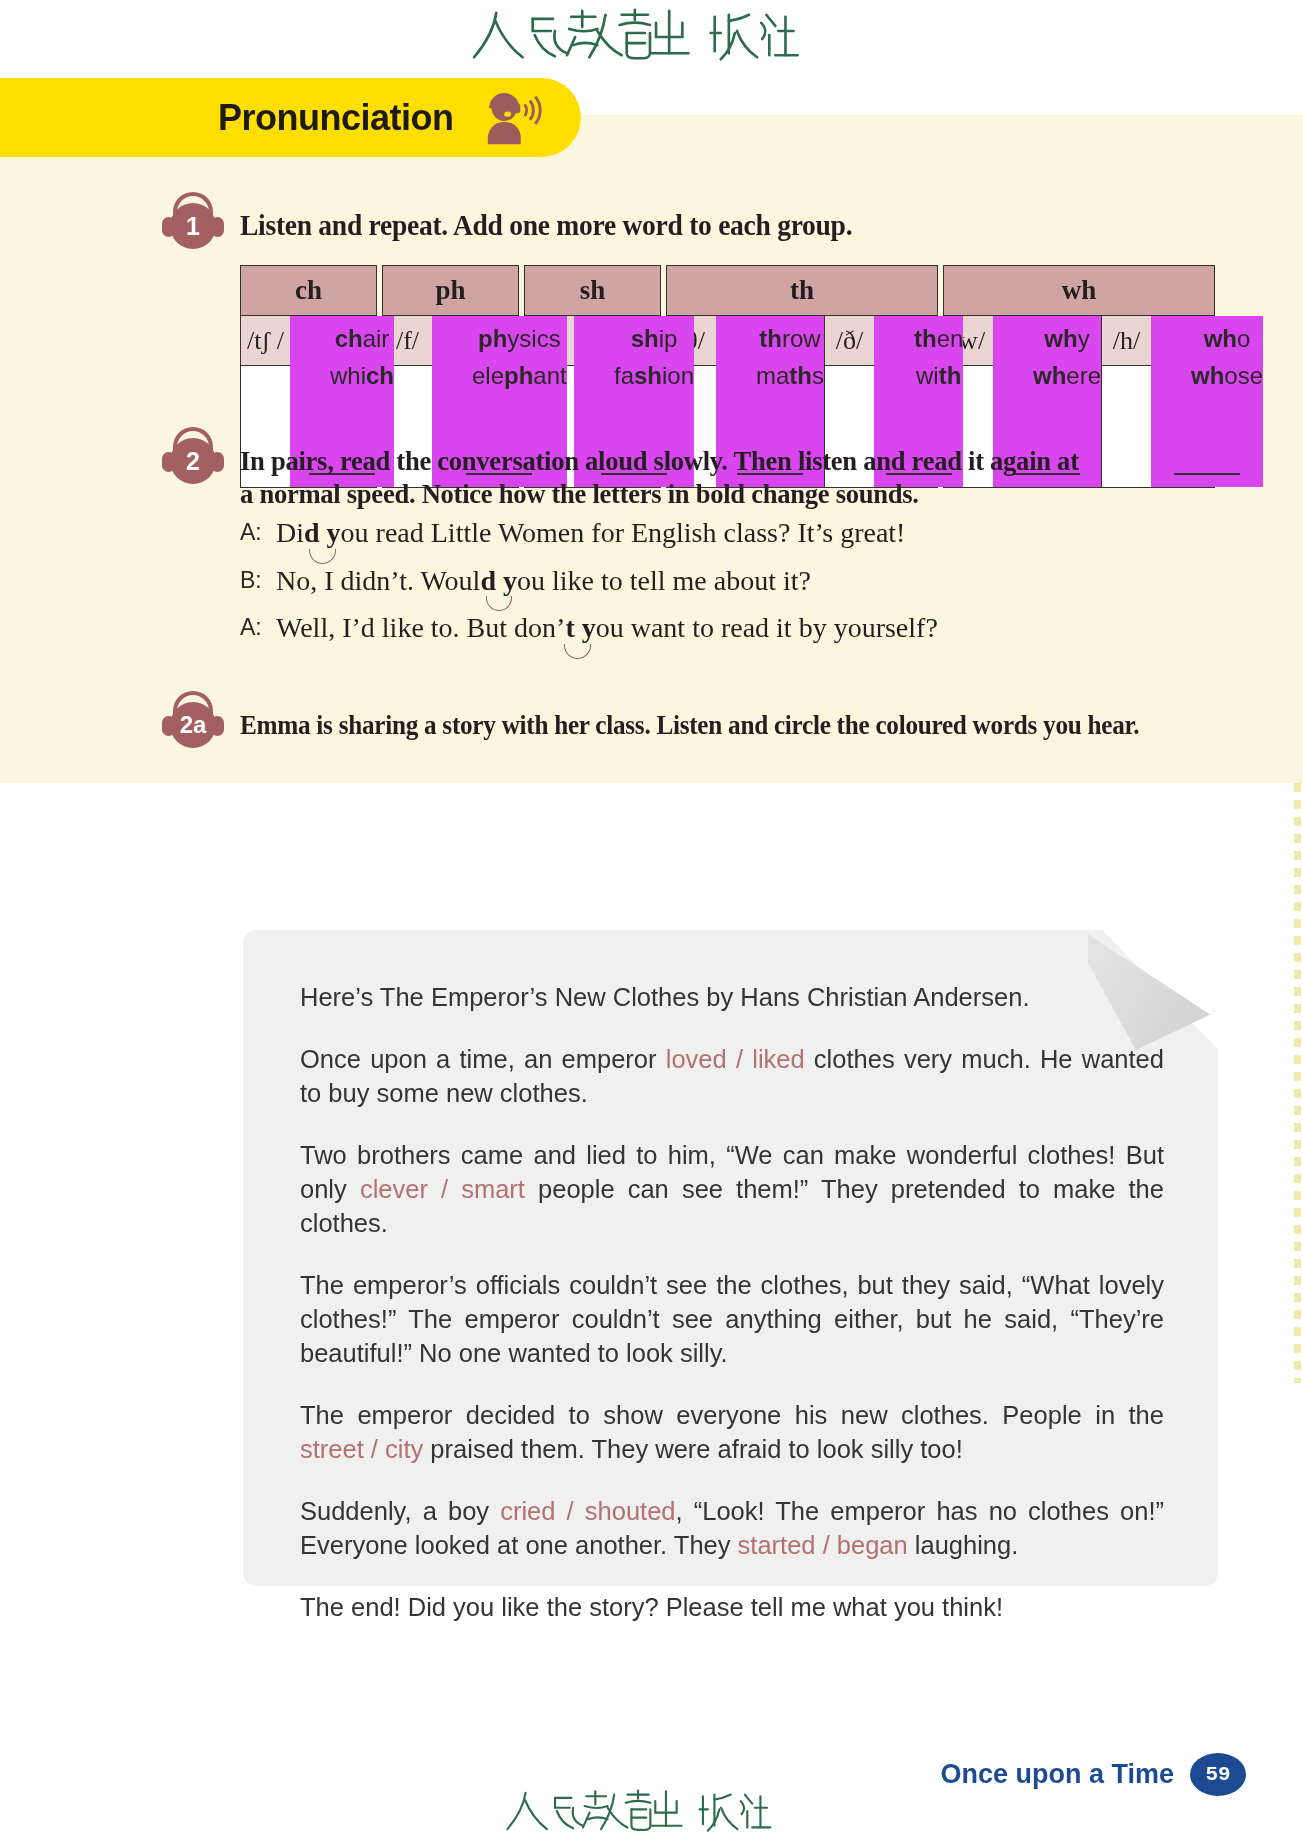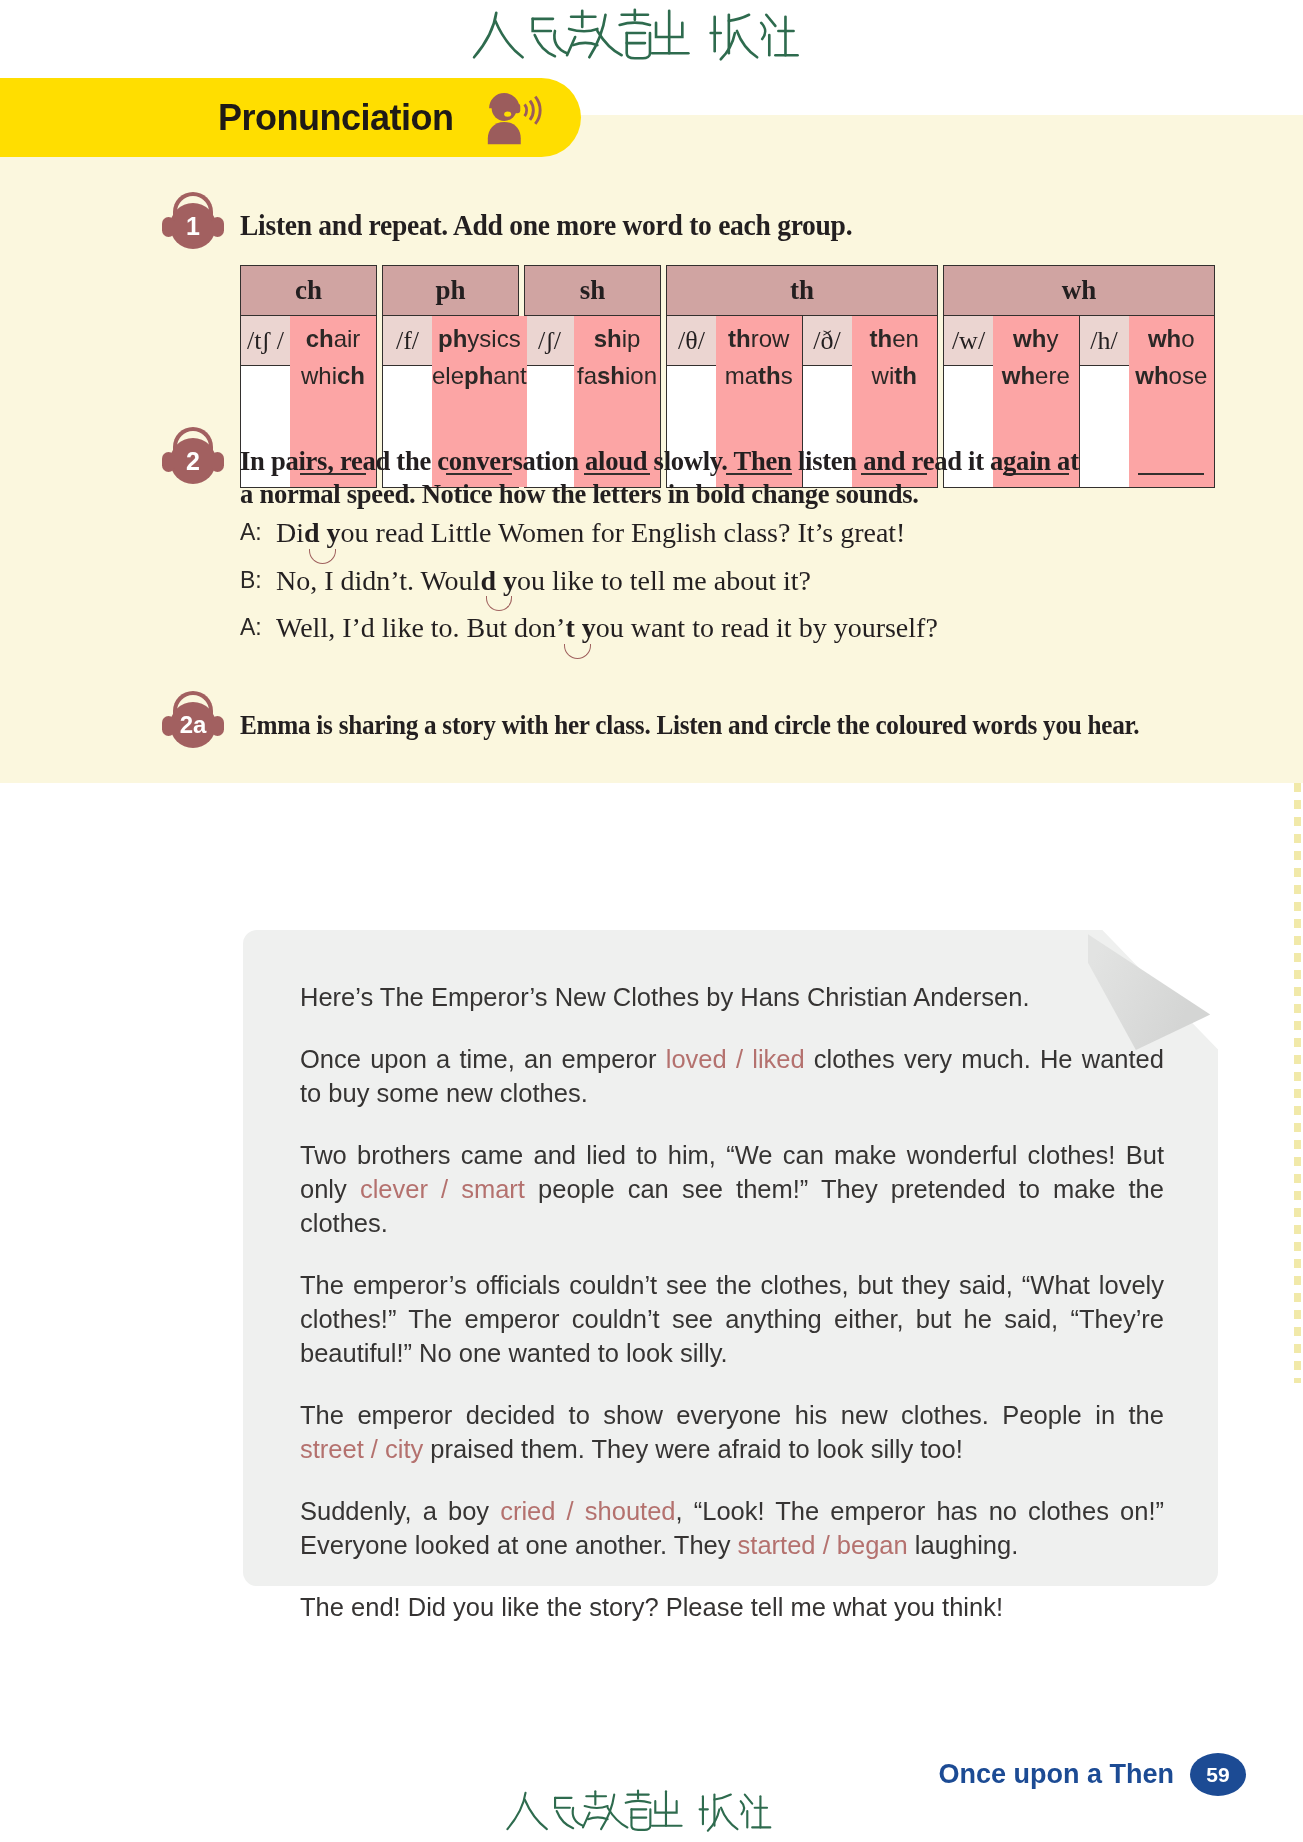--- a/index.html
+++ b/index.html
@@ -38,22 +38,22 @@
   .ptable{position:absolute;left:240px;top:265px;width:975px;height:223px;display:flex;gap:5px;}
   .tgroup{box-sizing:border-box;border:1.7px solid #33302e;background:#fff;display:flex;flex-direction:column;}
   .w1{width:137px}.w2{width:272px;flex:0 0 auto}
   .ghead{height:49px;flex:0 0 49px;background:#d0a4a2;border-bottom:1.7px solid #33302e;
          display:flex;align-items:center;justify-content:center;font-weight:bold;font-size:27px;}
   .gcols{display:flex;flex:1;}
   .gcol{flex:1;display:flex;flex-direction:row;}
   .gcol + .gcol{border-left:1.4px solid #33302e;}
   .ipa{height:49px;flex:0 0 49px;background:#ebd5d1;border-bottom:1.7px solid #33302e;
        display:flex;align-items:center;justify-content:center;font-size:26px;}
-  .words{flex:1;position:relative;background:#fca5a5;text-align:center;padding-top:9px;
-         font-family:"Liberation Sans",sans-serif;font-size:24px;color:#2b2826;}
+  .words{flex:1;position:relative;background:#d946ef;text-align:center;padding-top:9px;
+         font-family:"Liberation Sans",sans-serif;font-size:24px;color:#2b2826;padding-left:40px;}
   .wline{margin:0 0 9px 0;}
   .blank{position:absolute;bottom:12px;left:50%;transform:translateX(-50%);width:66px;height:0;
          border-bottom:2px solid #33302e;}
   .b{font-weight:bold}.i{}
   .c{color:#b4716e}
   
   .arc{position:relative;}
   .arc::after{content:"";position:absolute;left:-0.62em;top:103%;width:0.88em;height:0.5em;
       border:1.7px solid #a0625f;border-top:none;border-radius:0 0 0.7em 0.7em;}
   
@@ -72,21 +72,21 @@
   .storytext{position:absolute;left:57px;top:50px;width:864px;
             font-family:"Liberation Sans",sans-serif;font-size:25.5px;line-height:34px;
             color:#363433;text-align:justify;}
   .storytext p{margin:0 0 28px 0;}
   
   .footer{position:absolute;top:1753px;left:0;width:1246px;display:flex;align-items:center;
           justify-content:flex-end;gap:16px;}
   .unit-label{font-family:"Liberation Sans",sans-serif;font-weight:bold;font-size:27px;color:#1c4b94;}
   .page-oval{width:56px;height:43px;border-radius:50%;background:#1c4b94;display:flex;
           align-items:center;justify-content:center;}
-  .page-oval span{color:#fff;font-family:Liberation Sans, sans-serif;font-weight:bold;font-size:21px;}
+  .page-oval span{color:#fff;font-family:Liberation Mono, monospace;font-weight:bold;font-size:21px;}
 </style>
 </head>
 <body>
 
 <div class="page">
 
   <div class="logo" style="top:6px;" title="人民教育出版社">
     <svg width="364" height="58" viewBox="0 0 360 56" fill="none" stroke="#2e6b4e" stroke-width="2.6" stroke-linecap="round">
       <path d="M26,6 C24,20 16,36 4,50"></path>
         <path d="M25,14 C31,28 40,41 52,50"></path>
@@ -282,21 +282,21 @@
         <p><span>Once upon a time, an emperor </span><span class="c">loved / liked</span><span> clothes very much. He wanted to buy some new clothes.</span></p>
         <p><span>Two brothers came and lied to him, “We can make wonderful clothes! But only </span><span class="c">clever / smart</span><span> people can see them!” They pretended to make the clothes.</span></p>
         <p><span>The emperor’s officials couldn’t see the clothes, but they said, “What lovely clothes!” The emperor couldn’t see anything either, but he said, “They’re beautiful!” No one wanted to look silly.</span></p>
         <p><span>The emperor decided to show everyone his new clothes. People in the </span><span class="c">street / city</span><span> praised them. They were afraid to look silly too!</span></p>
         <p><span>Suddenly, a boy </span><span class="c">cried / shouted</span><span>, “Look! The emperor has no clothes on!” Everyone looked at one another. They </span><span class="c">started / began</span><span> laughing.</span></p>
         <p><span>The end! Did you like the story? Please tell me what you think!</span></p>
       </div>
   </div>
 
   <div class="footer">
-    <span class="unit-label">Once upon a Then</span>
+    <span class="unit-label">Once upon a Time</span>
     <div class="page-oval">
       <span>59</span>
     </div>
   </div>
 
   <div class="logo" style="top:1788px;" title="人民教育出版社">
     <svg width="354" height="46" viewBox="0 0 360 56" fill="none" stroke="#2e6b4e" stroke-width="2.6" stroke-linecap="round">
       <path d="M26,6 C24,20 16,36 4,50"></path>
         <path d="M25,14 C31,28 40,41 52,50"></path>
       <path d="M62,12 h20"></path>

